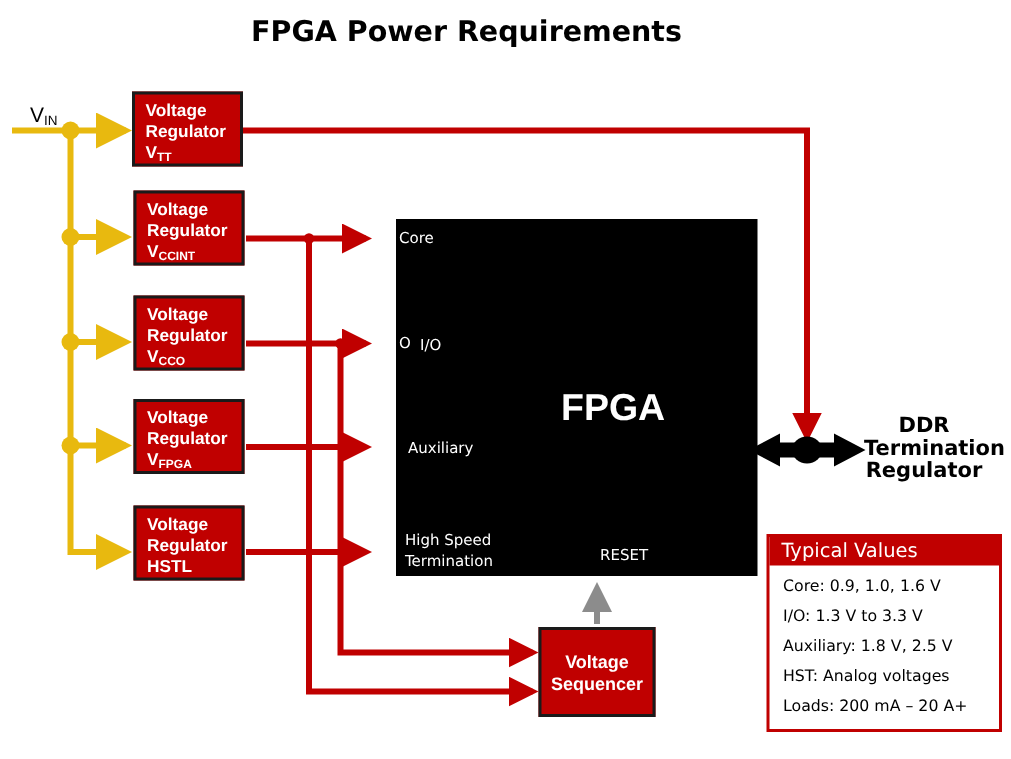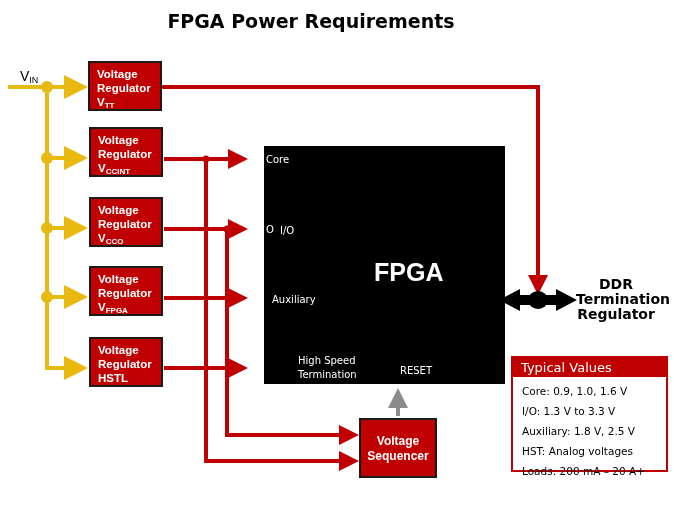--- a/index.html
+++ b/index.html
@@ -8,21 +8,21 @@
   svg#wires { position: absolute; left: 0; top: 0; }
   .reg { position: absolute; width: 74px; height: 50px; background: #c00000; border: 2px solid #1a1a1a; box-sizing: border-box; color: #fff; font-family: "Liberation Sans", sans-serif; font-weight: bold; font-size: 11.5px; line-height: 14px; padding: 4px 0 0 7px; }
   .reg sub { font-size: 8px; vertical-align: -2px; }
   #fpga { position: absolute; left: 264px; top: 146px; width: 241px; height: 238px; background: #000; }
   .pin { position: absolute; color: #fff; font-family: "DejaVu Sans", sans-serif; font-size: 10px; line-height: 14px; white-space: nowrap; }
   #fpga-label { position: absolute; left: 110px; top: 80px; color: #fff; font-family: "Liberation Sans", sans-serif; font-weight: bold; font-size: 25px; margin-top: 32px; }
   #seq { position: absolute; left: 359px; top: 418px; width: 78px; height: 60px; background: #c00000; border: 2px solid #1a1a1a; box-sizing: border-box; color: #fff; font-family: "Liberation Sans", sans-serif; font-weight: bold; font-size: 12px; line-height: 15px; text-align: center; padding-top: 14px; }
   #vin { position: absolute; left: 20px; top: 68px; font-family: "Liberation Sans", sans-serif; font-size: 14px; color: #000; }
   #vin sub { font-size: 9px; vertical-align: -2px; }
   #ddr { position: absolute; left: 576px; top: 277px; width: 80px; text-align: center; font-family: "DejaVu Sans", sans-serif; font-weight: bold; font-size: 14px; line-height: 15px; color: #000; }
-  #typical { position: absolute; left: 511px; top: 356px; width: 157px; height: 116px; border: 2px solid #c00000; box-sizing: border-box; background: #fff; }
+  #typical { position: absolute; left: 511px; top: 356px; width: 157px; height: 132px; border: 2px solid #c00000; box-sizing: border-box; background: #fff; }
   #typical-head { background: #c00000; color: #fff; font-family: "DejaVu Sans", sans-serif; font-size: 13px; height: 19px; line-height: 19px; padding-left: 8px; }
   #typical ul { list-style: none; margin: 0; padding: 4px 0 0 9px; }
   #typical li { font-family: "DejaVu Sans", sans-serif; font-size: 10.5px; line-height: 20px; color: #000; white-space: nowrap; }
 </style>
 </head>
 <body>
 
 <div id="title">FPGA Power Requirements</div>
 
 <svg id="wires" width="674" height="506" viewBox="0 0 674 506">
@@ -100,21 +100,21 @@
   <div>Voltage</div>
   <div>Regulator</div>
   <div><span>HSTL</span></div>
 </div>
 
 <div id="fpga">
   <div class="pin" style="left:2px; top:7px;">Core</div>
   <div class="pin" style="left:2px; top:77px;">O</div>
   <div class="pin" style="left:16px; top:78px;">I/O</div>
   <div class="pin" style="left:8px; top:147px;">Auxiliary</div>
-  <div class="pin" style="left:6px; top:208px;margin-left:28px;">
+  <div class="pin" style="left:6px; top:208px;">
     <div>High Speed</div>
     <div>Termination</div>
   </div>
   <div class="pin" style="left:136px; top:218px;">RESET</div>
   <div id="fpga-label">FPGA</div>
 </div>
 
 <div id="seq">
   <div>Voltage</div>
   <div>Sequencer</div>

